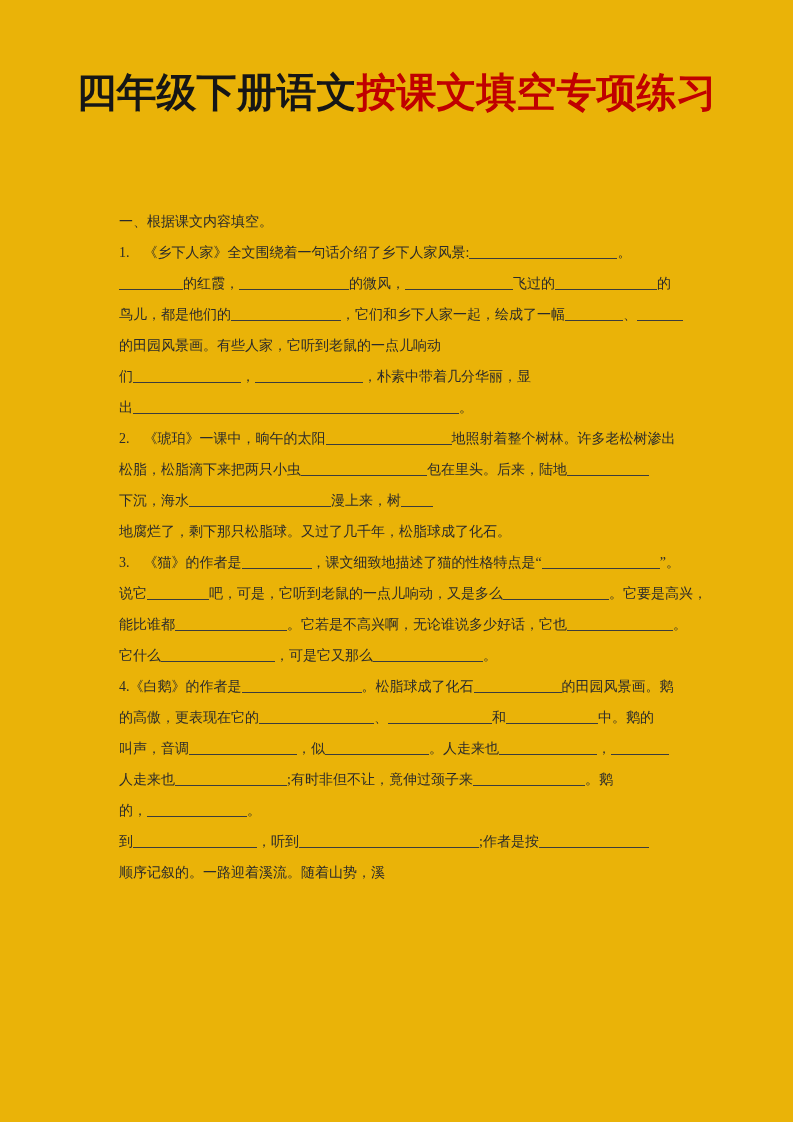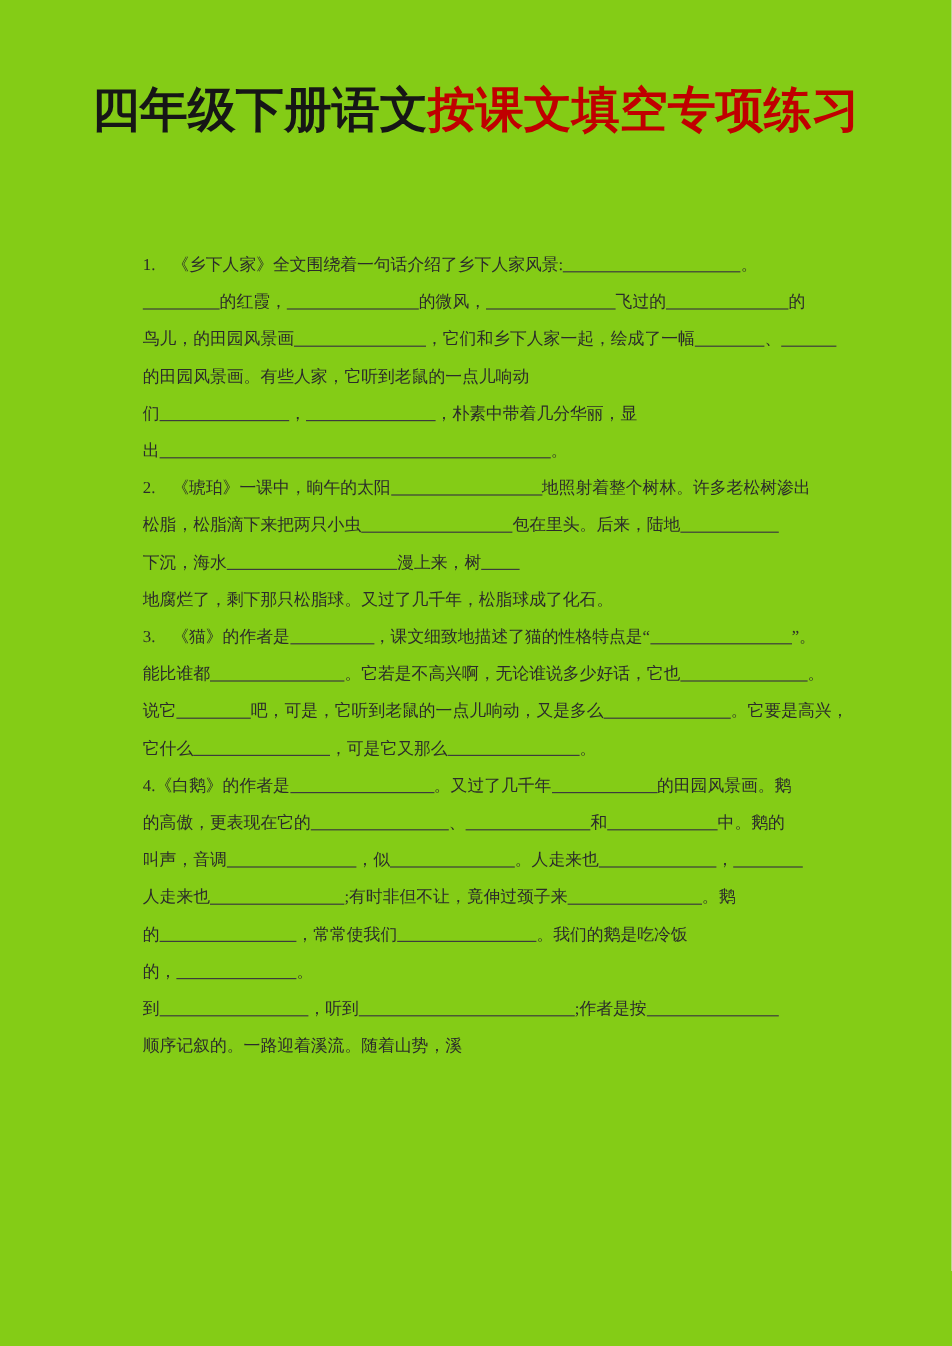--- a/index.html
+++ b/index.html
@@ -1,21 +1,21 @@
 <!DOCTYPE html>
 <html><head>
 <meta charset="utf-8">
 <style>
   html, body { margin: 0; padding: 0; background: #e9e9e9; }
   .page {
     position: relative;
     width: 793px;
     height: 1122px;
     margin: 0 auto;
-    background: #84cc16;
+    background: #eab308;
     font-family: "Liberation Serif", "DejaVu Serif", serif;
     color: #2b2b2b;
     overflow: hidden;
   }
   .doc-title {
     position: absolute;
     top: 64px;
     left: 0;
     width: 100%;
     text-align: center;
@@ -49,39 +49,39 @@
   }
 </style>
 </head>
 <body>
 
 <div class="page">
 
   <div class="doc-title"><span class="t-black" style="color: rgb(22, 22, 22);">四年级下册语文</span><span class="t-red" style="color: rgb(192, 0, 0);">按课文填空专项练习</span></div>
 
   <div class="content">
+    <div class="line">一、根据课文内容填空。</div>
     <div>
         <div class="line"><span>1.　《乡下人家》全文围绕着一句话介绍了乡下人家风景:</span><span class="blank" style="width: 148px;"></span><span>。</span></div>
         <div class="line"><span class="blank" style="width: 64px;"></span><span>的红霞，</span><span class="blank" style="width: 110px;"></span><span>的微风，</span><span class="blank" style="width: 108px;"></span><span>飞过的</span><span class="blank" style="width: 102px;"></span><span>的</span></div>
-        <div class="line"><span>鸟儿，的田园风景画</span><span class="blank" style="width: 110px;"></span><span>，它们和乡下人家一起，绘成了一幅</span><span class="blank" style="width: 58px;"></span><span>、</span><span class="blank" style="width: 46px;"></span></div>
+        <div class="line"><span>鸟儿，都是他们的</span><span class="blank" style="width: 110px;"></span><span>，它们和乡下人家一起，绘成了一幅</span><span class="blank" style="width: 58px;"></span><span>、</span><span class="blank" style="width: 46px;"></span></div>
         <div class="line"><span>的田园风景画。有些人家，它听到老鼠的一点儿响动</span></div>
         <div class="line"><span>们</span><span class="blank" style="width: 108px;"></span><span>，</span><span class="blank" style="width: 108px;"></span><span>，朴素中带着几分华丽，显</span></div>
         <div class="line"><span>出</span><span class="blank" style="width: 326px;"></span><span>。</span></div>
         <div class="line"><span>2.　《琥珀》一课中，晌午的太阳</span><span class="blank" style="width: 126px;"></span><span>地照射着整个树林。许多老松树渗出</span></div>
         <div class="line"><span>松脂，松脂滴下来把两只小虫</span><span class="blank" style="width: 126px;"></span><span>包在里头。后来，陆地</span><span class="blank" style="width: 82px;"></span></div>
         <div class="line"><span>下沉，海水</span><span class="blank" style="width: 142px;"></span><span>漫上来，树</span><span class="blank" style="width: 32px;"></span></div>
         <div class="line"><span>地腐烂了，剩下那只松脂球。又过了几千年，松脂球成了化石。</span></div>
         <div class="line"><span>3.　《猫》的作者是</span><span class="blank" style="width: 70px;"></span><span>，课文细致地描述了猫的性格特点是“</span><span class="blank" style="width: 118px;"></span><span>”。</span></div>
+        <div class="line"><span>说它</span><span class="blank" style="width: 62px;"></span><span>吧，可是，它听到老鼠的一点儿响动，又是多么</span><span class="blank" style="width: 106px;"></span><span>。它要是高兴，</span></div>
         <div class="line"><span>能比谁都</span><span class="blank" style="width: 112px;"></span><span>。它若是不高兴啊，无论谁说多少好话，它也</span><span class="blank" style="width: 106px;"></span><span>。</span></div>
-        <div class="line"><span>说它</span><span class="blank" style="width: 62px;"></span><span>吧，可是，它听到老鼠的一点儿响动，又是多么</span><span class="blank" style="width: 106px;"></span><span>。它要是高兴，</span></div>
         <div class="line"><span>它什么</span><span class="blank" style="width: 114px;"></span><span>，可是它又那么</span><span class="blank" style="width: 110px;"></span><span>。</span></div>
-        <div class="line"><span>4.《白鹅》的作者是</span><span class="blank" style="width: 120px;"></span><span>。又过了几千年</span><span class="blank" style="width: 88px;"></span><span>的田园风景画。鹅</span></div>
+        <div class="line"><span>4.《白鹅》的作者是</span><span class="blank" style="width: 120px;"></span><span>。松脂球成了化石</span><span class="blank" style="width: 88px;"></span><span>的田园风景画。鹅</span></div>
         <div class="line"><span>的高傲，更表现在它的</span><span class="blank" style="width: 115px;"></span><span>、</span><span class="blank" style="width: 104px;"></span><span>和</span><span class="blank" style="width: 92px;"></span><span>中。鹅的</span></div>
         <div class="line"><span>叫声，音调</span><span class="blank" style="width: 108px;"></span><span>，似</span><span class="blank" style="width: 104px;"></span><span>。人走来也</span><span class="blank" style="width: 98px;"></span><span>，</span><span class="blank" style="width: 58px;"></span></div>
         <div class="line"><span>人走来也</span><span class="blank" style="width: 112px;"></span><span>;有时非但不让，竟伸过颈子来</span><span class="blank" style="width: 112px;"></span><span>。鹅</span></div>
-        <div class="line"><span>的</span><span class="blank" style="width: 114px;"></span><span>，常常使我们</span><span class="blank" style="width: 116px;"></span><span>。我们的鹅是吃冷饭</span></div>
         <div class="line"><span>的，</span><span class="blank" style="width: 100px;"></span><span>。</span></div>
         <div class="line"><span>到</span><span class="blank" style="width: 124px;"></span><span>，听到</span><span class="blank" style="width: 180px;"></span><span>;作者是按</span><span class="blank" style="width: 110px;"></span></div>
         <div class="line"><span>顺序记叙的。一路迎着溪流。随着山势，溪</span></div>
       </div>
   </div>
 
 </div>
 
 </body></html>

